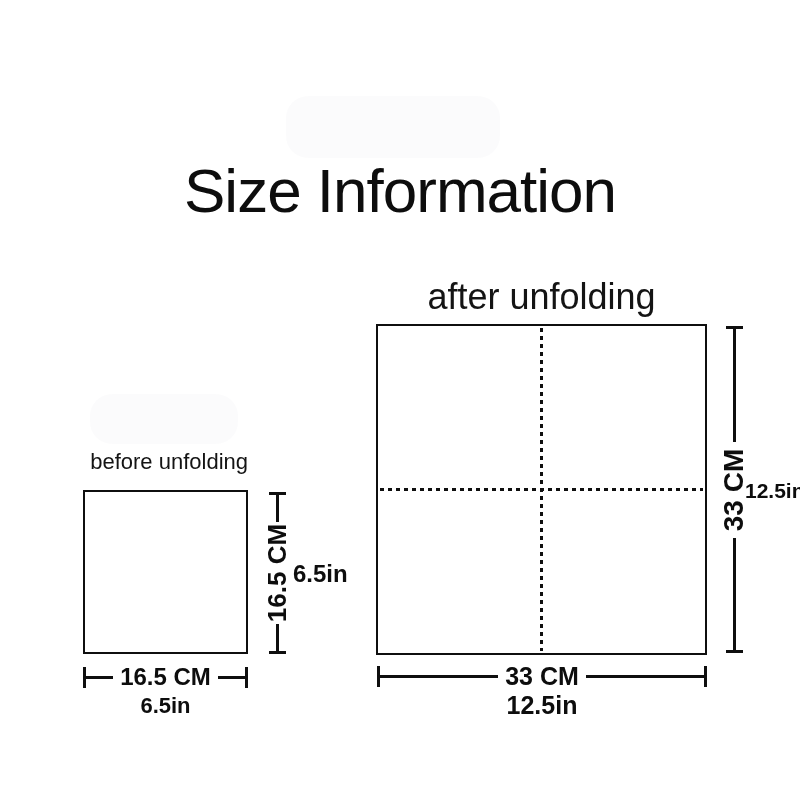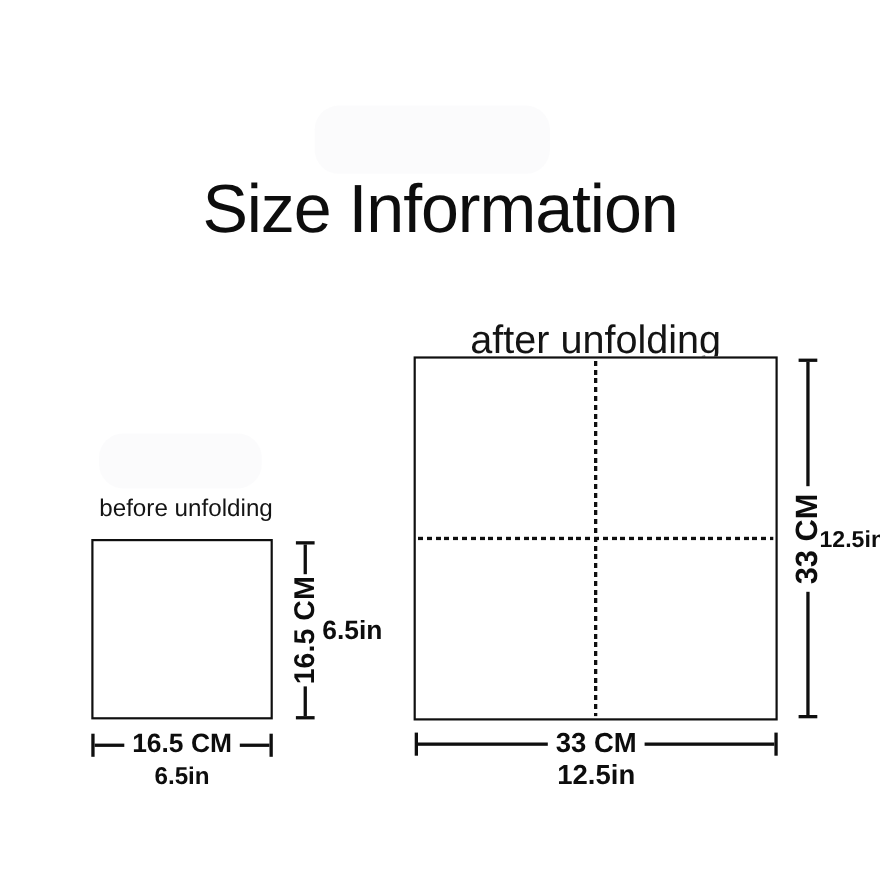--- a/index.html
+++ b/index.html
@@ -35,21 +35,21 @@
     color: #0d0d0d;
     white-space: nowrap;
   }
 
   .section-label {
     position: absolute;
     color: #141414;
     white-space: nowrap;
   }
   .after-label {
-    left: 376px; top: 288px;
+    left: 376px; top: 276px;
     width: 331px;
     text-align: center;
     font-size: 36px;
     font-weight: 400;
   }
   .before-label {
     left: 83px; top: 449px;
     width: 165px;
     text-align: right;
     font-size: 22px;

